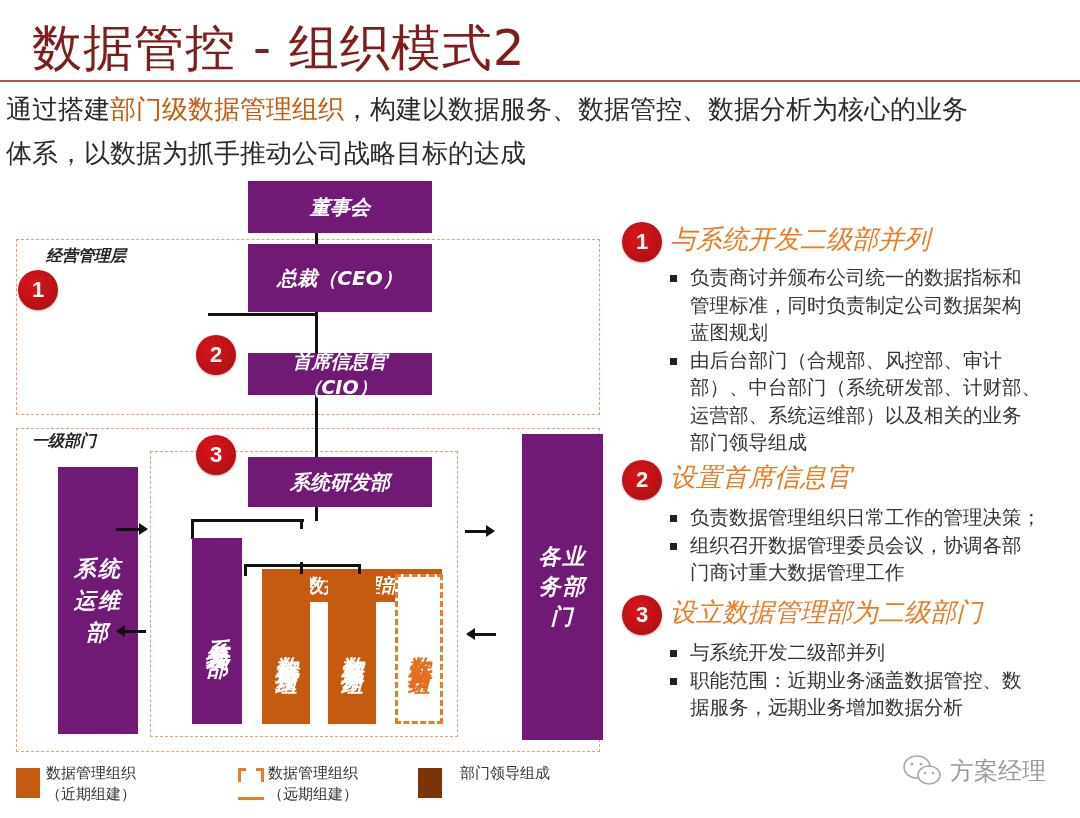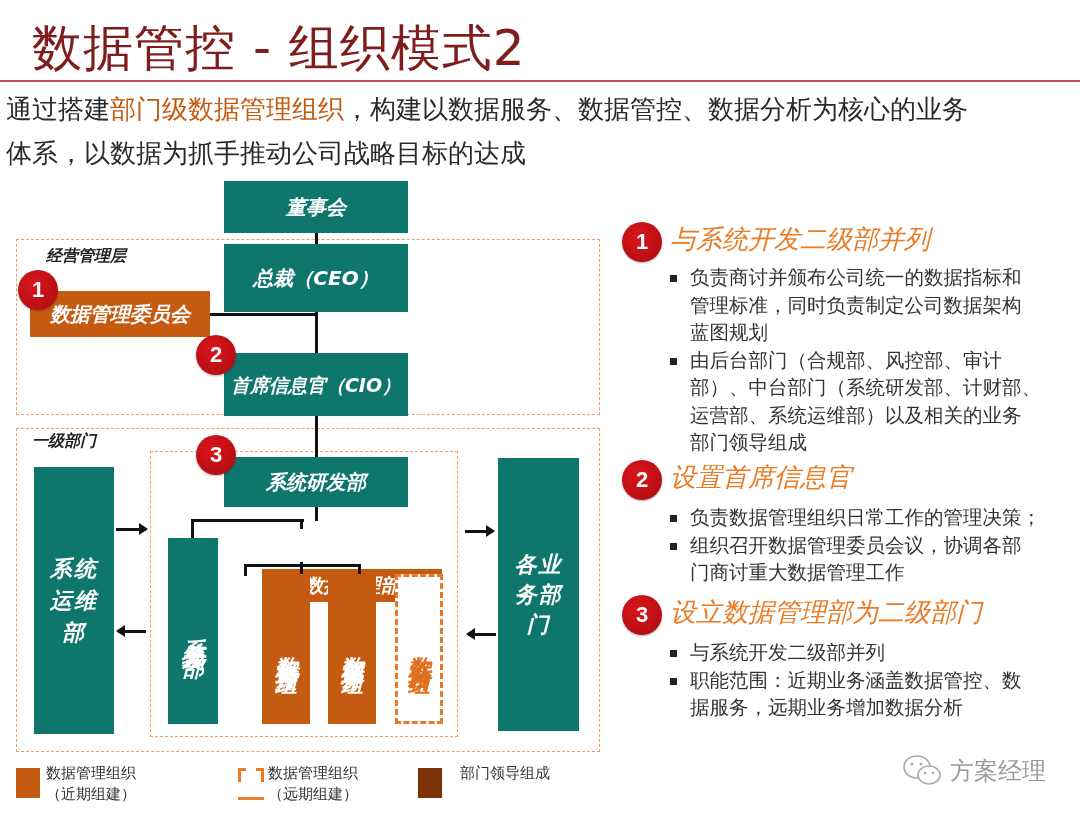--- a/index.html
+++ b/index.html
@@ -15,21 +15,21 @@
   
   .intro { left: 6px; font-family: "DejaVu Serif", "Liberation Serif", serif; font-size: 26px; color: #2a2a2a; white-space: nowrap; line-height: 34px; }
   .intro .hl { color: #c55a11; }
 
   
   .dash-box { border: 1.5px dashed #e8a070; }
   .dash-label { font-style: italic; font-weight: bold; font-size: 16px; color: #222; }
 
   
   .box { display: flex; align-items: center; justify-content: center; color: #fff; font-style: italic; font-weight: bold; text-align: center; }
-  .dark { background: #0f766e; }
+  .dark { background: #701a75; margin-left: 24px; }
   .orange { background: #c55a11; }
   .dashed-orange { border: 3px dashed #e97c2a; color: #e07020; background: #fff; }
   .vtext { writing-mode: vertical-rl; text-orientation: upright; letter-spacing: 4px; font-size: 22px; }
 
   
   .line { background: #111; position: absolute; }
   .arrow { position: absolute; height: 3px; background: #111; }
   .arrow.right::after { content: ""; position: absolute; right: -2px; top: -5px; border-left: 9px solid #111; border-top: 6.5px solid transparent; border-bottom: 6.5px solid transparent; }
   .arrow.left::before { content: ""; position: absolute; left: -2px; top: -5px; border-right: 9px solid #111; border-top: 6.5px solid transparent; border-bottom: 6.5px solid transparent; }
 
@@ -75,26 +75,23 @@
   <div class="line" style="left:208px;top:313px;width:110px;height:3px;"></div>
 
   <div class="abs box dark" style="left:224px;top:181px;width:184px;height:52px;font-size:20px;">
     <span>董事会</span>
   </div>
 
   <div class="abs box dark" style="left:224px;top:244px;width:184px;height:68px;font-size:20px;">
     <span>总裁（CEO）</span>
   </div>
 
-  <div class="abs box orange" style="left:30px;top:291px;width:180px;height:46px;font-size:20px;">
-    <span>数据管理委员会</span>
-  </div>
   <div class="abs badge" style="left:18px;top:270px;">1</div>
 
-  <div class="abs box dark" style="left:224px;top:353px;width:184px;height:63px;font-size:19px;flex-direction:row;line-height:26px;">
+  <div class="abs box dark" style="left:224px;top:353px;width:184px;height:42px;font-size:19px;flex-direction:column;line-height:26px;">
     <span>首席信息官</span>
     <span>（CIO）</span>
   </div>
   <div class="abs badge" style="left:196px;top:335px;">2</div>
 
   <div class="abs box dark" style="left:224px;top:457px;width:184px;height:50px;font-size:20px;">
     <span>系统研发部</span>
   </div>
   <div class="abs badge" style="left:196px;top:435px;">3</div>
 
@@ -125,21 +122,21 @@
   <div class="abs box orange" style="left:262px;top:574px;width:48px;height:150px;">
     <span class="vtext">数据管控组</span>
   </div>
   <div class="abs box orange" style="left:328px;top:574px;width:48px;height:150px;">
     <span class="vtext">数据服务组</span>
   </div>
   <div class="abs box dashed-orange" style="left:395px;top:574px;width:48px;height:150px;">
     <span class="vtext">数据分析组</span>
   </div>
 
-  <div class="abs box dark" style="left:498px;top:458px;width:81px;height:273px;">
+  <div class="abs box dark" style="left:498px;top:434px;width:81px;height:306px;">
     <span style="width:50px;line-height:30px;font-size:22px;letter-spacing:2px;">各业务部门</span>
   </div>
 
   <div class="arrow right" style="left:116px;top:528px;width:30px;"></div>
   <div class="arrow left" style="left:118px;top:630px;width:28px;"></div>
   <div class="arrow right" style="left:465px;top:530px;width:28px;"></div>
   <div class="arrow left" style="left:468px;top:633px;width:28px;"></div>
 
   <div class="abs sw" style="left:16px;top:768px;background:#c55a11;"></div>
   <div class="abs legend-text" style="left:46px;top:763px;">

